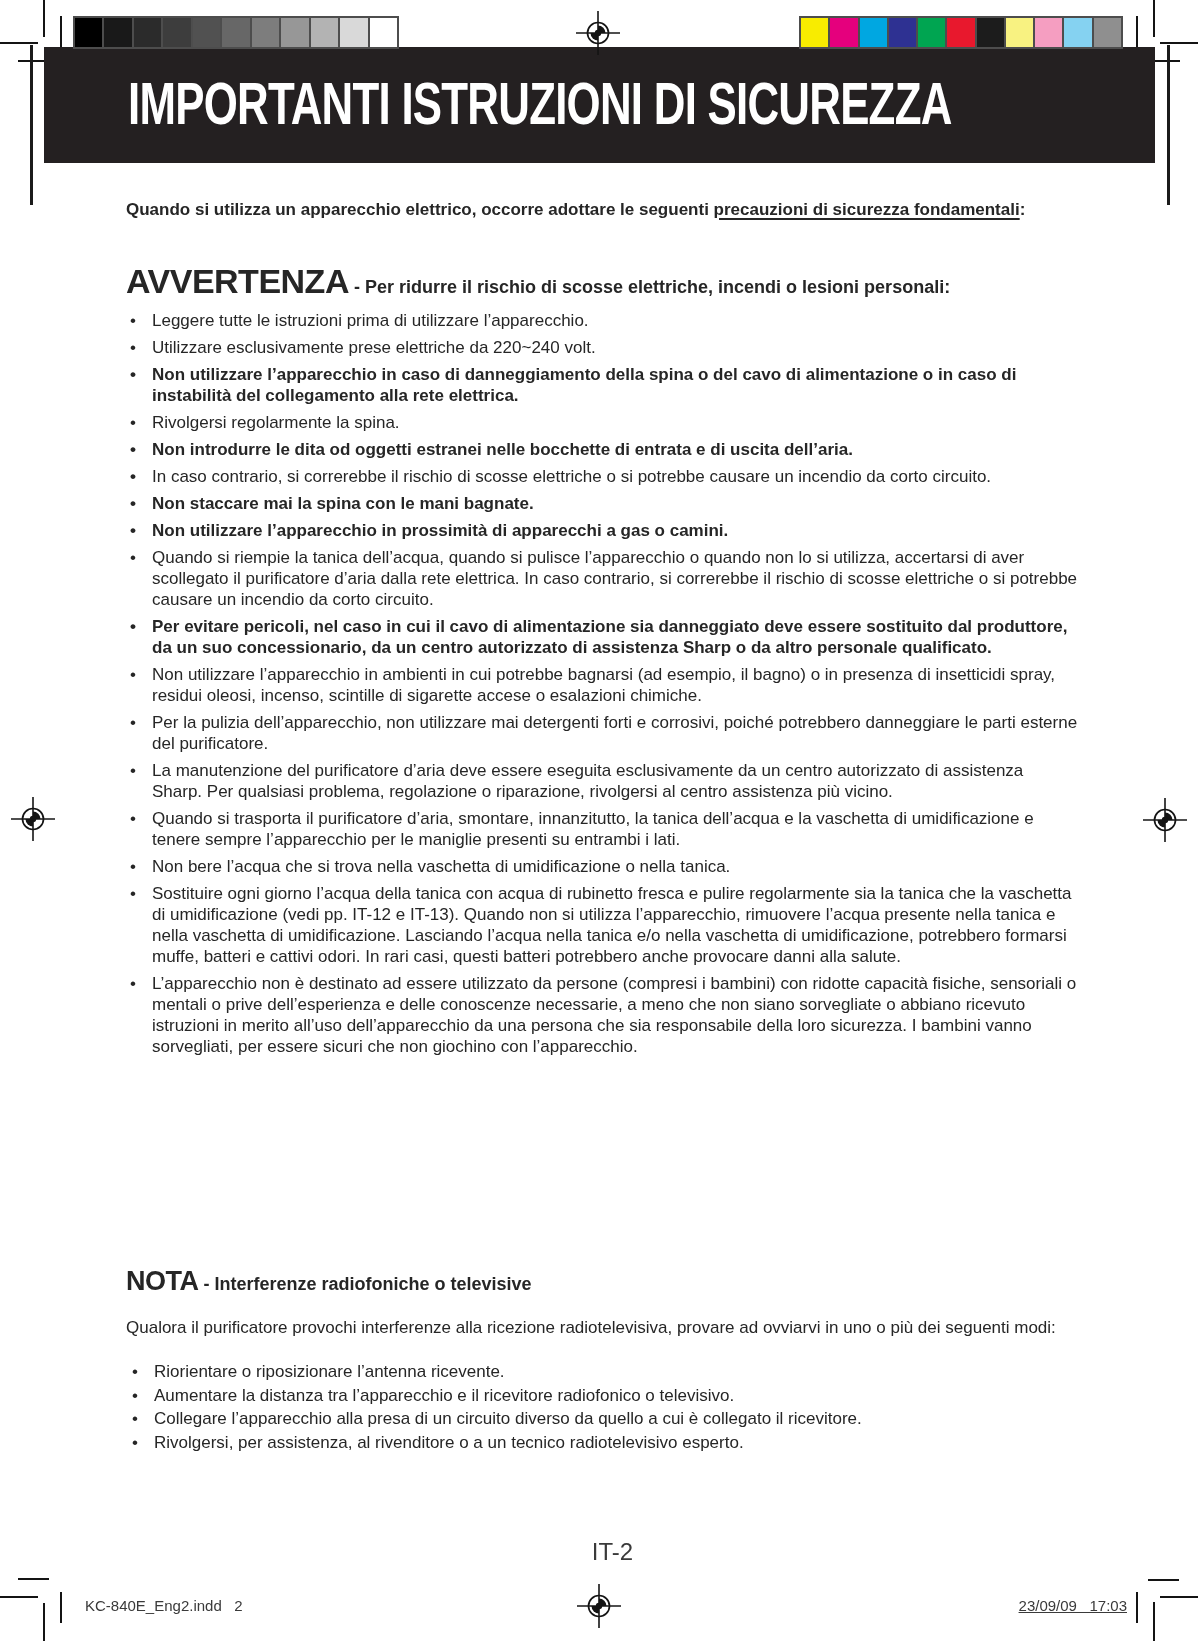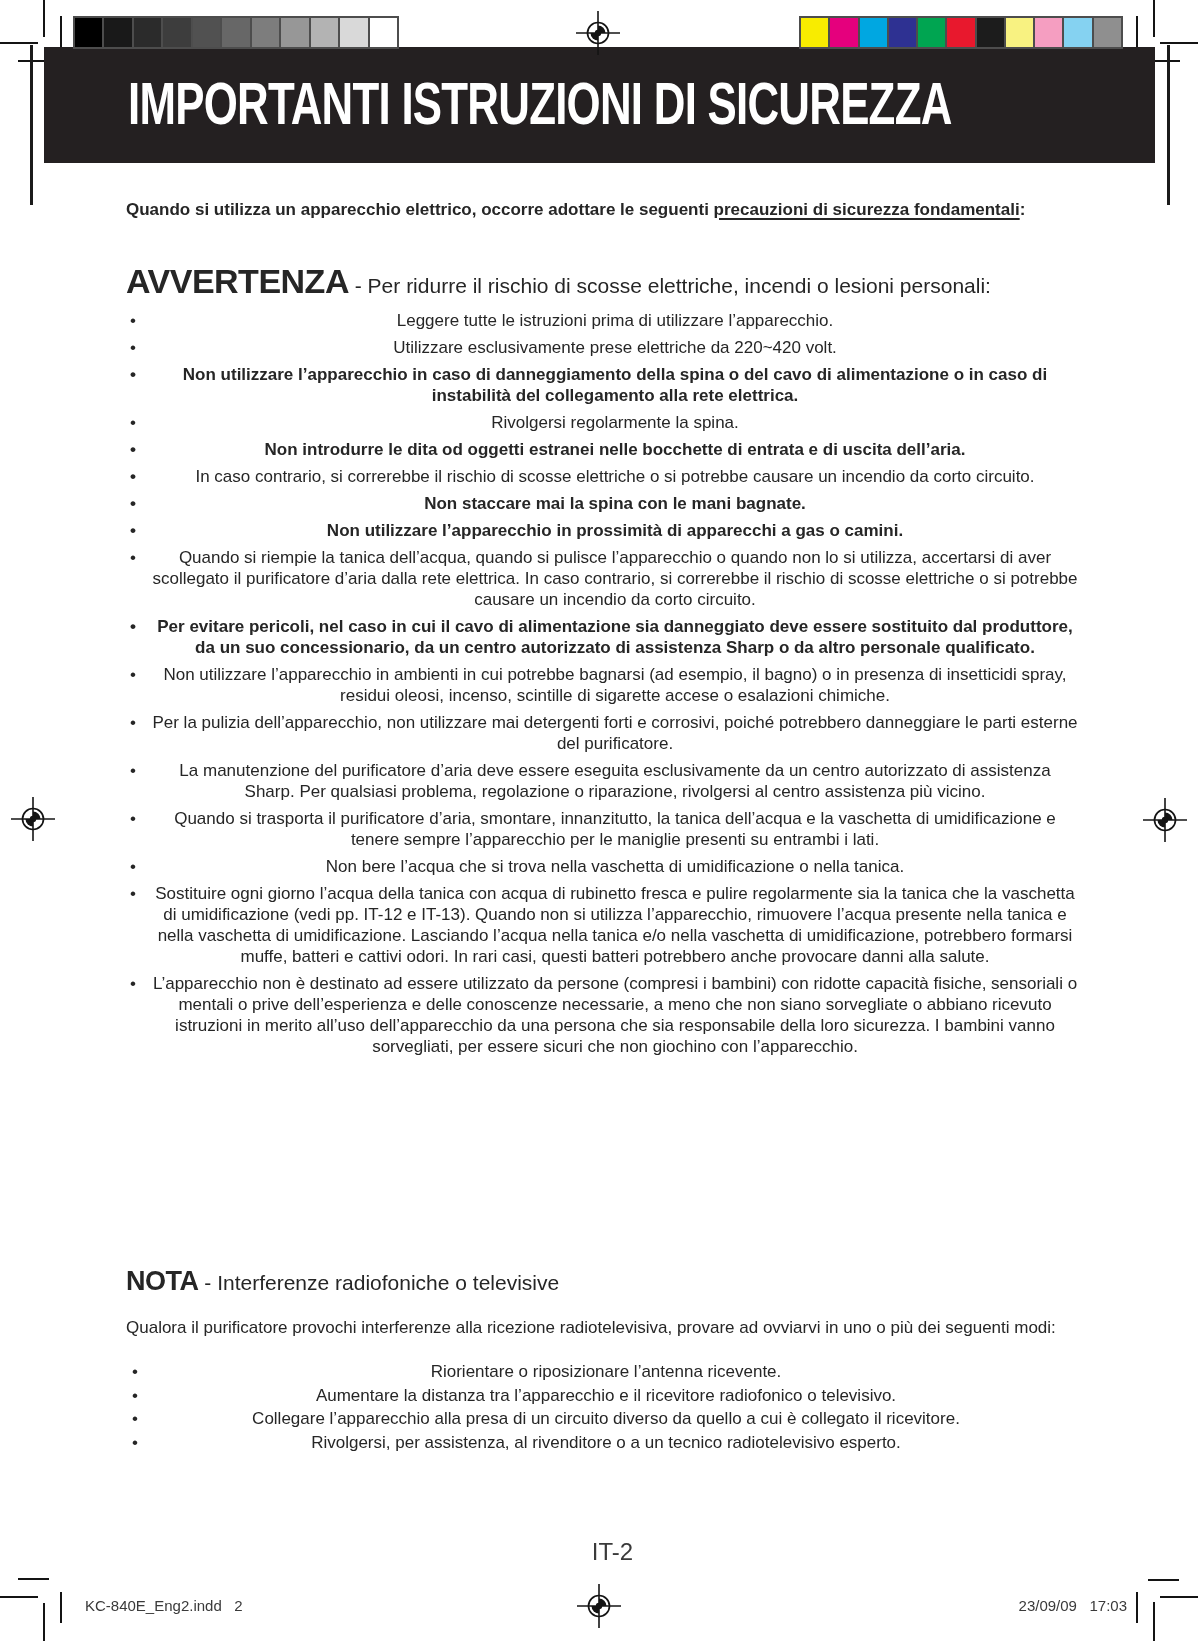--- a/index.html
+++ b/index.html
@@ -21,34 +21,34 @@
     transform:scaleX(0.73);transform-origin:left center;white-space:nowrap;
   }
   .edge-seg{position:absolute;width:3px;background:#1b1b1b;}
   
   .intro{position:absolute;left:126px;top:198px;width:900px;font-size:17px;font-weight:bold;line-height:23px;}
   .intro .u{text-decoration:underline;text-decoration-thickness:2px;text-underline-offset:3px;}
   .sec-head{position:absolute;left:126px;white-space:nowrap;}
   .head-big{font-weight:bold;letter-spacing:-0.5px;vertical-align:baseline;}
   .warning .head-big{font-size:34px;}
   .nota .head-big{font-size:27px;}
-  .head-sub{font-size:21px;font-weight:normal;}
+  .head-sub{font-size:18px;font-weight:bold;}
   .bullet-list{position:absolute;list-style:none;margin:0;padding:0;font-size:17px;}
   .warning-list{left:126px;top:310px;width:952px;line-height:21px;}
   .warning-list li{margin-bottom:6px;display:flex;}
   .nota-list{left:128px;top:1360px;width:930px;line-height:23.5px;}
   .nota-list li{margin-bottom:0;display:flex;}
   .bullet-list .dot{flex:0 0 22px;text-align:left;padding-left:4px;}
-  .bullet-list .btxt{flex:1 1 auto;text-align:center;}
+  .bullet-list .btxt{flex:1 1 auto;}
   .bold-item{font-weight:bold;}
   .nota-intro{position:absolute;left:126px;top:1316px;width:930px;font-size:17px;line-height:23px;}
   .page-num{position:absolute;left:0;right:0;top:1538px;text-align:center;font-size:24px;color:#3a3a3a;padding-left:27px;}
   .footer-txt{position:absolute;top:1597px;font-size:15px;color:#3a3a3a;white-space:pre;}
   .footer-left{left:85px;text-align:center;}
-  .footer-right{right:71px;}
+  .footer-right{right:71px;text-decoration:underline;}
 </style>
 </head>
 <body>
 
 <div class="mark" style="left:43px;top:0;width:2px;height:37px"></div>
 <div class="mark" style="left:0;top:42px;width:38px;height:2px"></div>
 <div class="mark" style="left:18px;top:60px;width:31px;height:2px"></div>
 <div class="mark" style="left:60px;top:16px;width:2px;height:34px"></div>
 
 <div class="mark" style="left:1153px;top:0;width:2px;height:37px"></div>
@@ -117,21 +117,21 @@
 <ul class="bullet-list warning-list">
     <li>
       <span class="dot">•</span>
       <span class="btxt">
         <div>Leggere tutte le istruzioni prima di utilizzare l’apparecchio.</div>
       </span>
     </li>
     <li>
       <span class="dot">•</span>
       <span class="btxt">
-        <div>Utilizzare esclusivamente prese elettriche da 220~420 volt.</div>
+        <div>Utilizzare esclusivamente prese elettriche da 220~240 volt.</div>
       </span>
     </li>
     <li>
       <span class="dot bold-item">•</span>
       <span class="btxt">
         <div class="bold-item">Non utilizzare l’apparecchio in caso di danneggiamento della spina o del cavo di alimentazione o in caso di instabilità del collegamento alla rete elettrica.</div>
       </span>
     </li>
     <li>
       <span class="dot">•</span>

